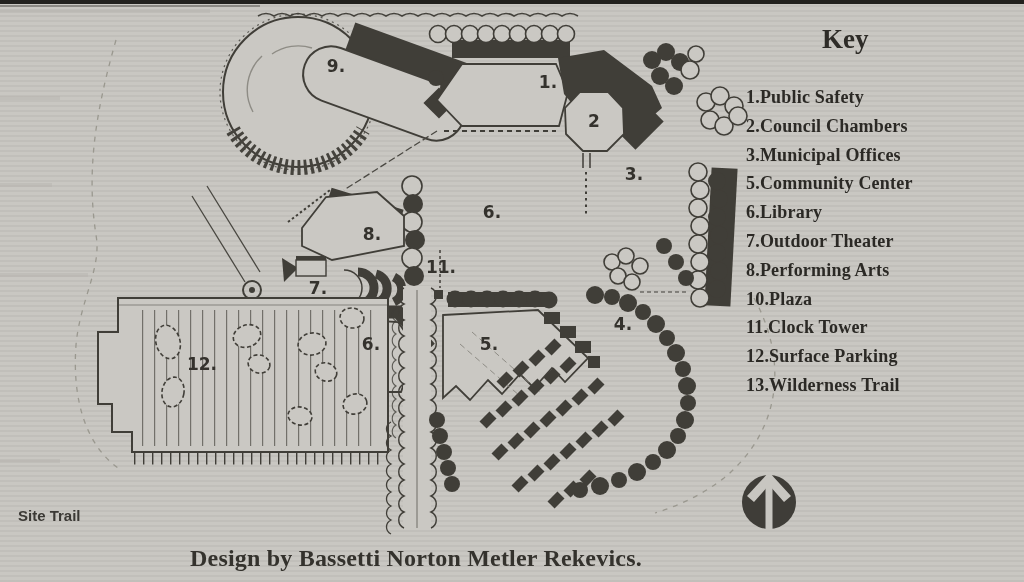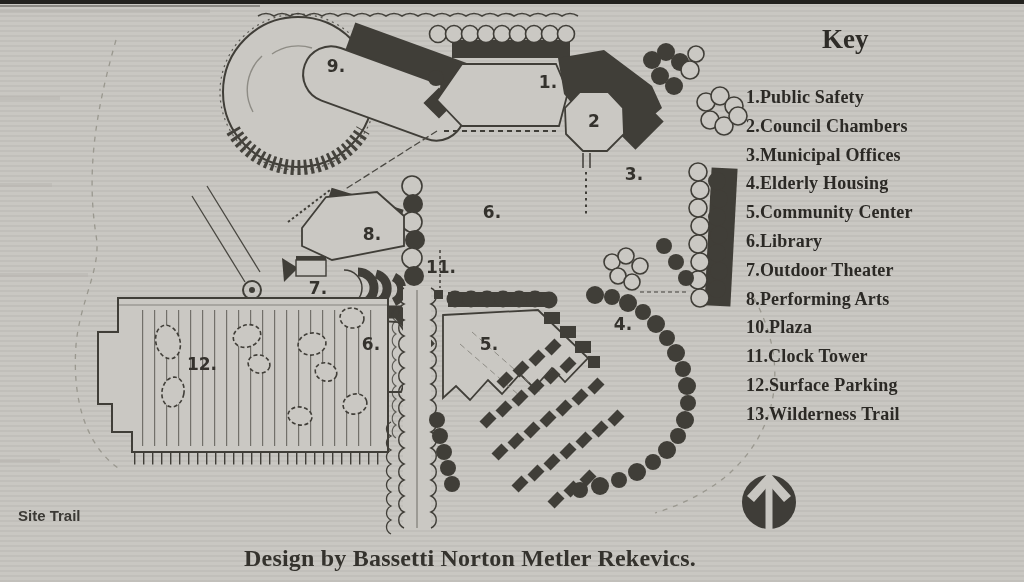--- a/index.html
+++ b/index.html
@@ -17,21 +17,21 @@
   }
   .key{position:absolute;left:746px;top:24px;width:272px;color:#2b2925;}
   .key-title{font-size:27px;font-weight:700;margin-left:76px;margin-bottom:28px;color:#2e2c28;}
   .key-item{font-size:18px;font-weight:700;line-height:28.8px;letter-spacing:.2px;white-space:nowrap;}
   .logo{position:absolute;left:739px;top:466px;width:62px;height:66px;}
   .site-plan-label{
     position:absolute;left:18px;top:507px;
     font-family:"Liberation Sans", sans-serif;font-size:15px;font-weight:600;color:#3b3935;
   }
   .credit{
-    position:absolute;left:190px;top:545px;width:560px;text-align:center;
+    position:absolute;left:190px;top:545px;width:560px;text-align:left;
     font-size:24px;font-weight:700;color:#34322d;letter-spacing:.2px;white-space:nowrap;
   }
 </style>
 </head>
 <body>
 
 <svg class="plan-svg" width="1024" height="582" viewBox="0 0 1024 582">
 
   <g>
     <rect x="0" y="0" width="1024" height="4" fill="#22211e"></rect>
@@ -295,21 +295,20 @@
 <span class="plan-num" style="left:489px;top:344px">5.</span>
 <span class="plan-num" style="left:623px;top:324px">4.</span>
 <span class="plan-num" style="left:202px;top:364px">12.</span>
 
 <div class="key">
   <div class="key-title">Key</div>
   <div class="key-list">
     <div class="key-item">1.Public Safety</div>
     <div class="key-item">2.Council Chambers</div>
     <div class="key-item">3.Municipal Offices</div>
-    <div class="key-item">4.Elderly Housing</div>
     <div class="key-item">5.Community Center</div>
     <div class="key-item">6.Library</div>
     <div class="key-item">7.Outdoor Theater</div>
     <div class="key-item">8.Performing Arts</div>
     <div class="key-item">10.Plaza</div>
     <div class="key-item">11.Clock Tower</div>
     <div class="key-item">12.Surface Parking</div>
     <div class="key-item">13.Wilderness Trail</div>
   </div>
 </div>

